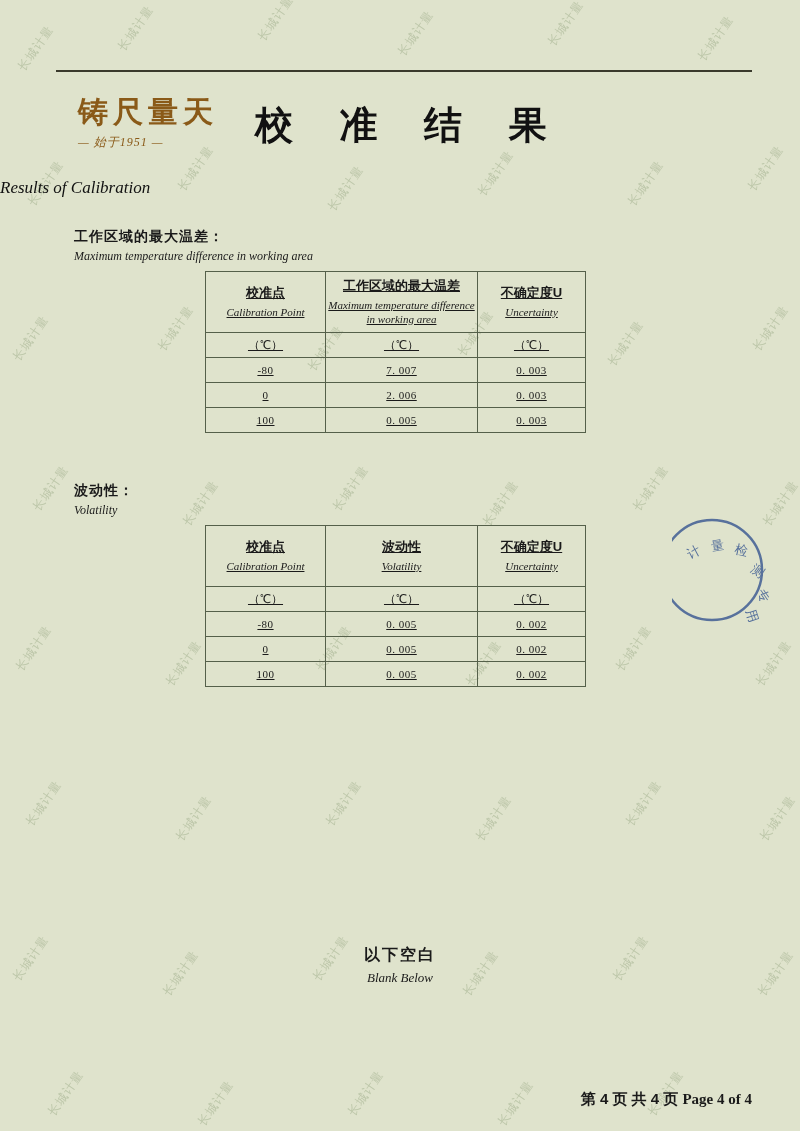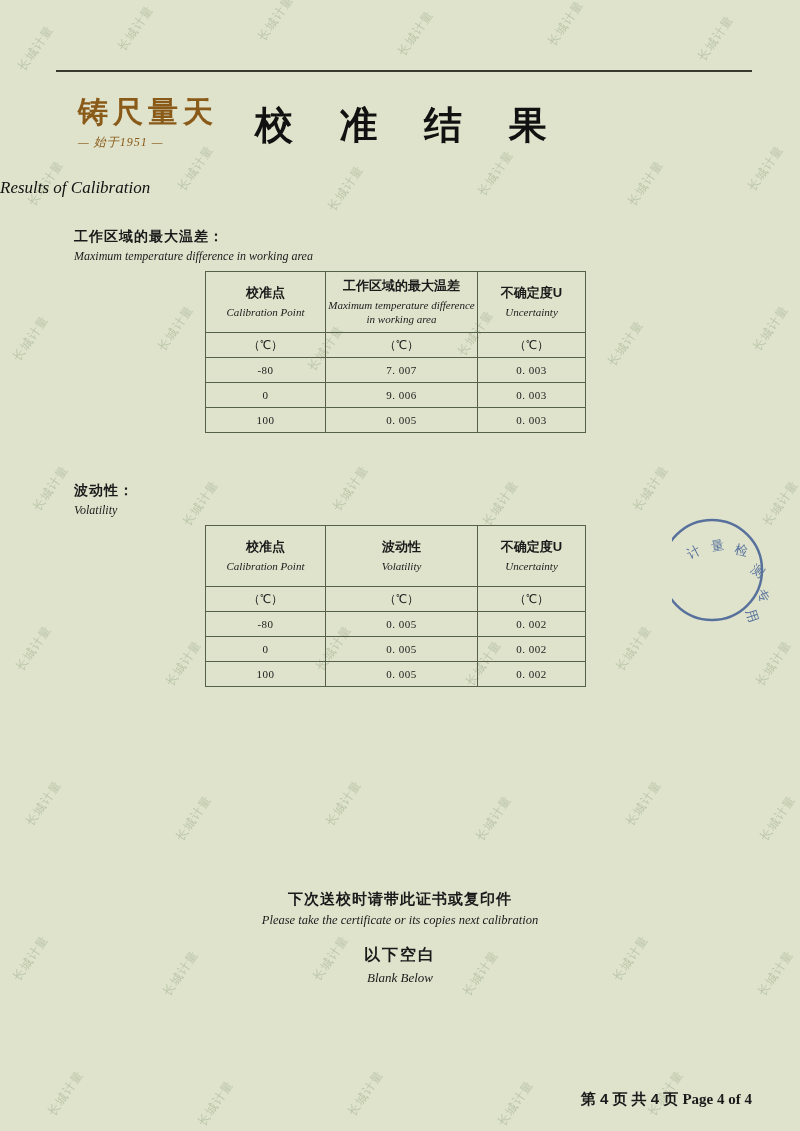--- a/index.html
+++ b/index.html
@@ -132,20 +132,21 @@
     font-style: italic;
     font-size: 12px;
     margin-top: 3px;
   }
 
   table.data {
     position: absolute;
     border-collapse: collapse;
     width: 380px;
     table-layout: fixed;
+    text-decoration: underline;
   }
   table.data th, table.data td {
     border: 1px solid #55604a;
     text-align: center;
     vertical-align: middle;
     padding: 2px 2px;
   }
   table.data th {
     height: 56px;
     font-weight: normal;
@@ -343,21 +344,21 @@
         <td class="unit-cell">（℃）</td>
         <td class="unit-cell">（℃）</td>
       </tr>
       <tr>
         <td class="cell">-80</td>
         <td class="cell">7. 007</td>
         <td class="cell">0. 003</td>
       </tr>
       <tr>
         <td class="cell">0</td>
-        <td class="cell">9. 006</td>
+        <td class="cell">2. 006</td>
         <td class="cell">0. 003</td>
       </tr>
       <tr>
         <td class="cell">100</td>
         <td class="cell">0. 005</td>
         <td class="cell">0. 003</td>
       </tr>
     </tbody>
   </table>
 
@@ -417,24 +418,20 @@
       <circle cx="40" cy="55" r="50" fill="none" stroke="#2b4c8c" stroke-width="2.5"></circle>
       <text x="18" y="44" font-family="Liberation Sans, sans-serif" font-size="13" fill="#2b4c8c" transform="rotate(-28 18 44)">计</text>
       <text x="40" y="36" font-family="Liberation Sans, sans-serif" font-size="13" fill="#2b4c8c" transform="rotate(-10 40 36)">量</text>
       <text x="62" y="38" font-family="Liberation Sans, sans-serif" font-size="13" fill="#2b4c8c" transform="rotate(12 62 38)">检</text>
       <text x="78" y="56" font-family="Liberation Sans, sans-serif" font-size="13" fill="#2b4c8c" transform="rotate(34 78 56)">测</text>
       <text x="84" y="78" font-family="Liberation Sans, sans-serif" font-size="13" fill="#2b4c8c" transform="rotate(55 84 78)">专</text>
       <text x="74" y="96" font-family="Liberation Sans, sans-serif" font-size="13" fill="#2b4c8c" transform="rotate(72 74 96)">用</text>
     </svg>
   </div>
 
-  <div class="note" style="top:890px;">
-    <div class="cn">下次送校时请带此证书或复印件</div>
-    <div class="en">Please take the certificate or its copies next calibration</div>
-  </div>
 
   <div class="note blank" style="top:945px;">
     <div class="cn">以下空白</div>
     <div class="en">Blank Below</div>
   </div>
 
   <div class="page-footer">
     <span>第 4 页 共 4 页</span>
     <span class="en">Page 4 of 4</span>
   </div>

